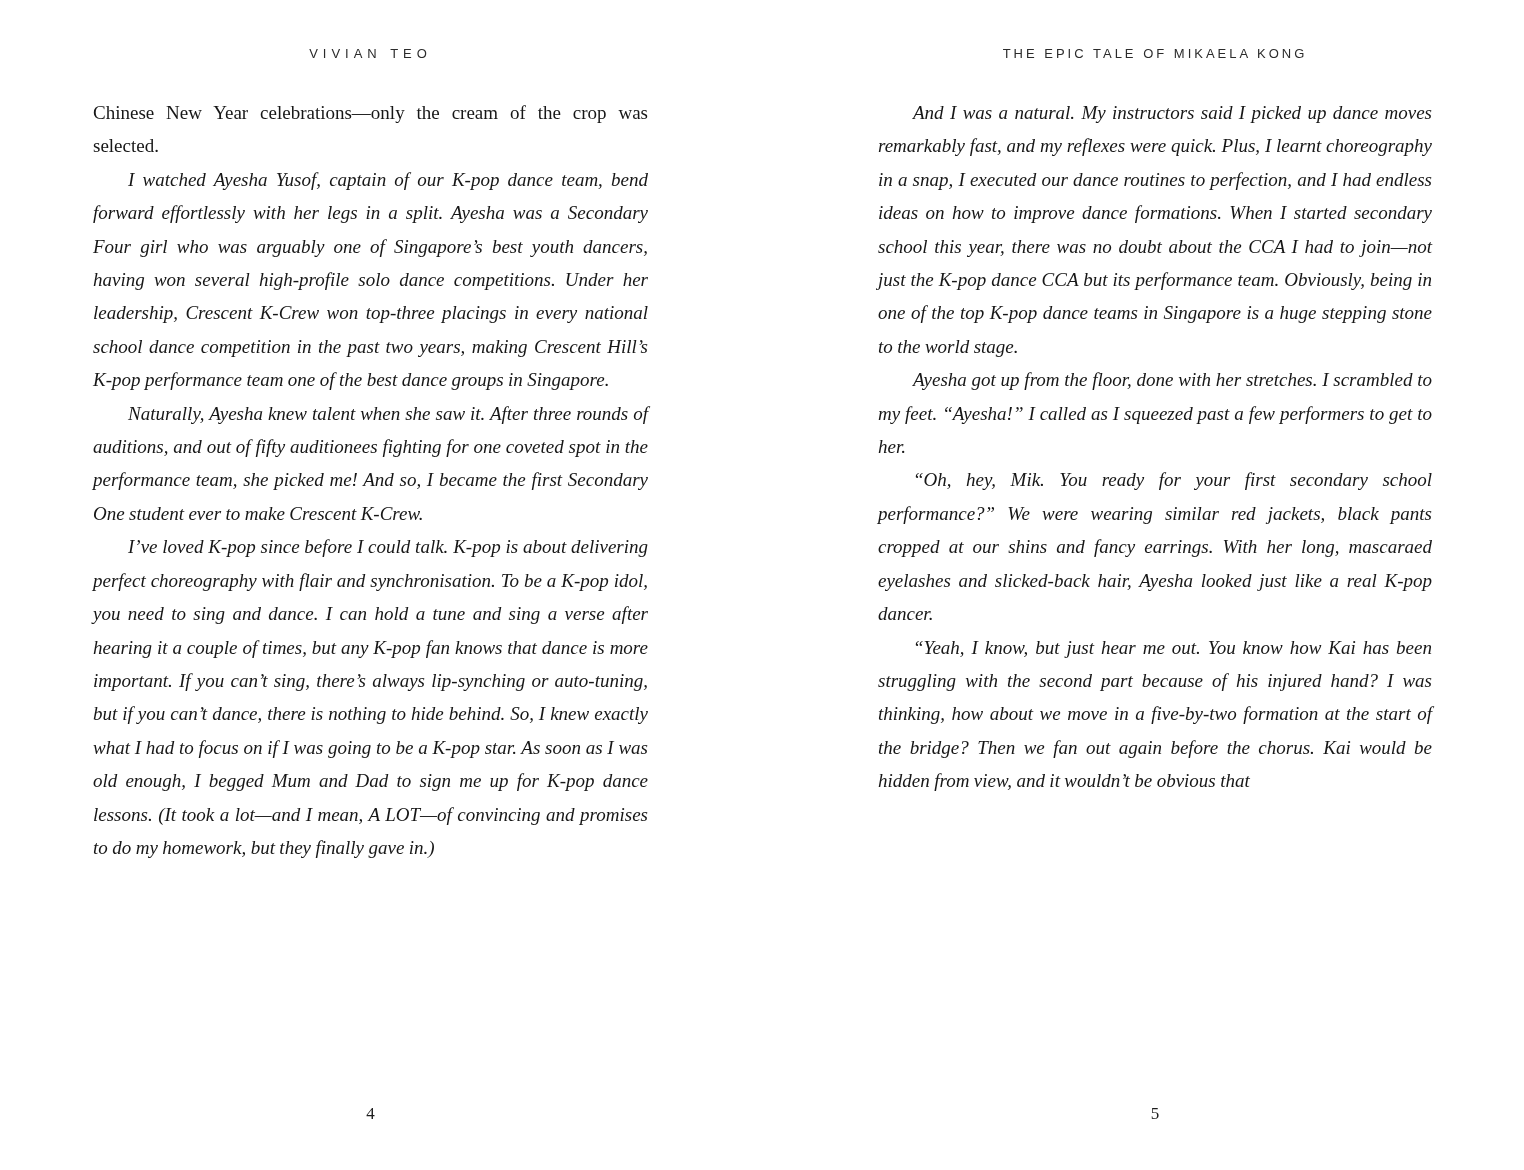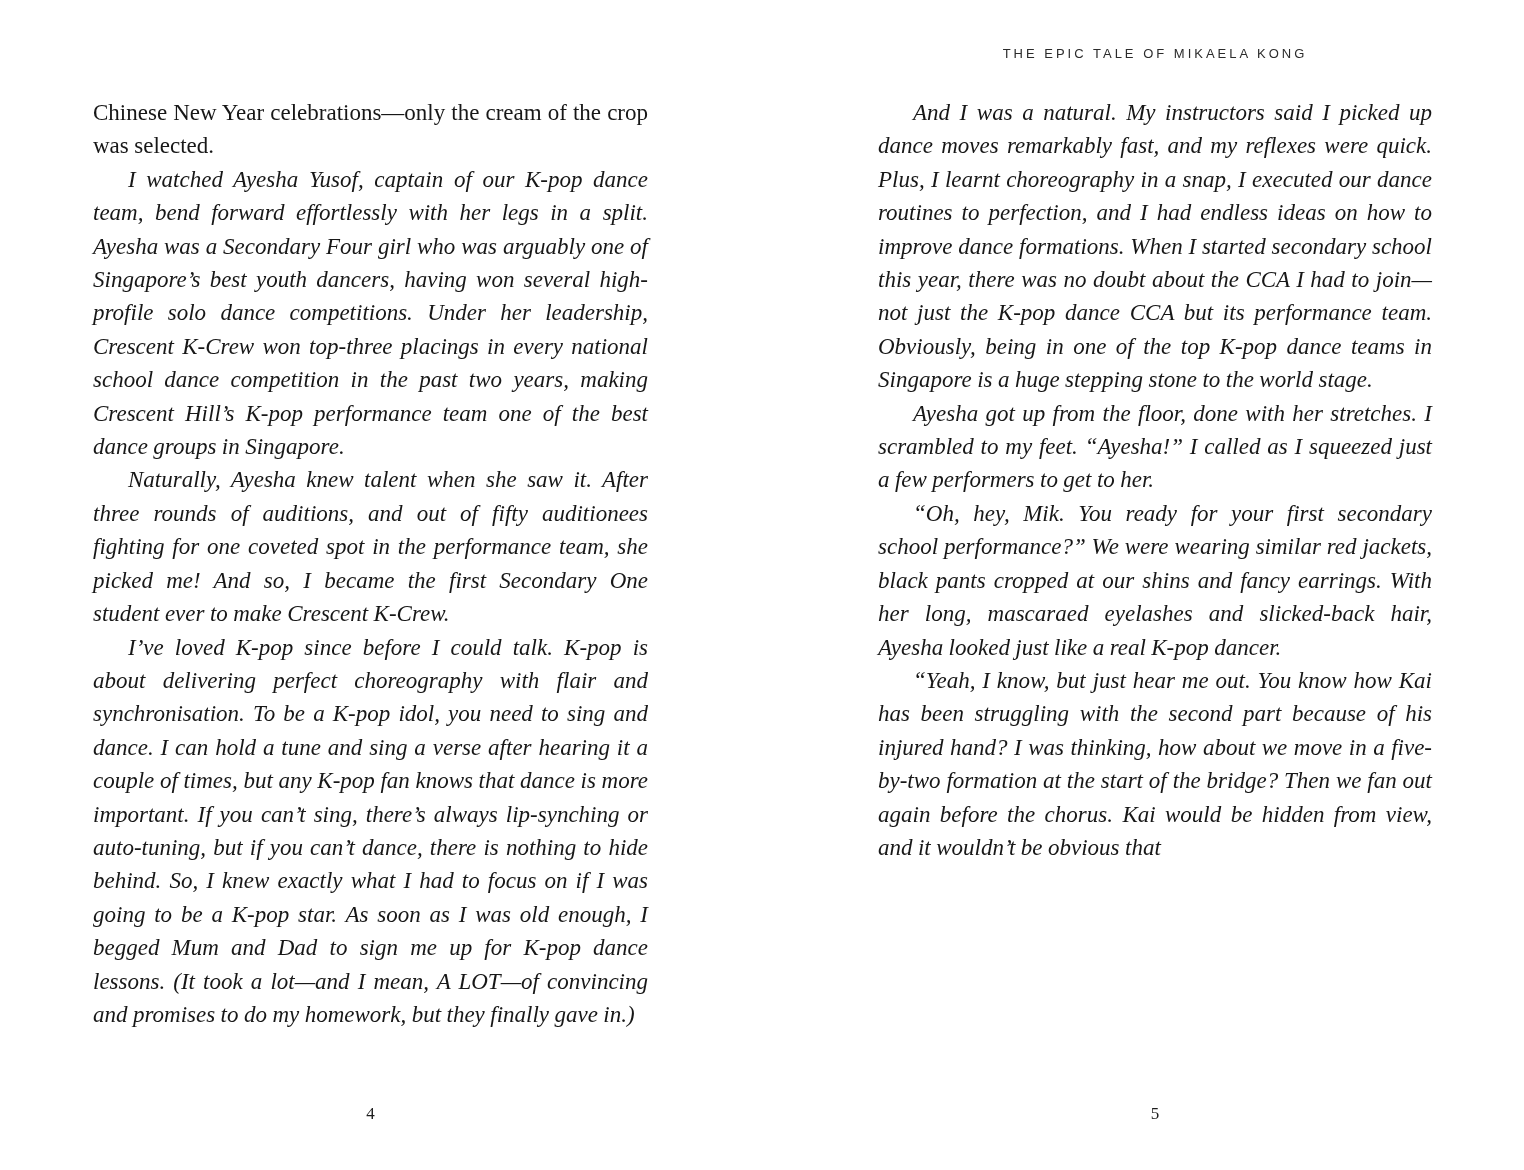--- a/index.html
+++ b/index.html
@@ -31,21 +31,21 @@
     color: #2b2b2b;
     letter-spacing: 5px;
     white-space: nowrap;
   }
   .running-head.tight { letter-spacing: 3px; text-align: center; }
   .page-body {
     position: absolute;
     top: 96px;
     left: 0;
     right: 0;
-    font-size: 23px;
+    font-size: 19px;
     line-height: 33.4px;
     text-align: justify;
     word-spacing: -0.3px;
   }
   .para { margin: 0; }
   .para.indent { text-indent: 35px; font-style: italic; }
   .folio {
     position: absolute;
     top: 1104px;
     left: 0;
@@ -54,33 +54,34 @@
     font-size: 17px;
     color: #1c1c1c;
   }
 </style>
 </head>
 <body>
 
 <div>
 
   <div class="page page-left">
+    <div class="running-head">VIVIAN TEO</div>
     <div class="page-body">
         <p class="para">Chinese New Year celebrations—only the cream of the crop was selected.</p>
         <p class="para indent">I watched Ayesha Yusof, captain of our K-pop dance team, bend forward effortlessly with her legs in a split. Ayesha was a Secondary Four girl who was arguably one of Singapore’s best youth dancers, having won several high-profile solo dance competitions. Under her leadership, Crescent K-Crew won top-three placings in every national school dance competition in the past two years, making Crescent Hill’s K-pop performance team one of the best dance groups in Singapore.</p>
         <p class="para indent">Naturally, Ayesha knew talent when she saw it. After three rounds of auditions, and out of fifty auditionees fighting for one coveted spot in the performance team, she picked me! And so, I became the first Secondary One student ever to make Crescent K-Crew.</p>
         <p class="para indent">I’ve loved K-pop since before I could talk. K-pop is about delivering perfect choreography with flair and synchronisation. To be a K-pop idol, you need to sing and dance. I can hold a tune and sing a verse after hearing it a couple of times, but any K-pop fan knows that dance is more important. If you can’t sing, there’s always lip-synching or auto-tuning, but if you can’t dance, there is nothing to hide behind. So, I knew exactly what I had to focus on if I was going to be a K-pop star. As soon as I was old enough, I begged Mum and Dad to sign me up for K-pop dance lessons. (It took a lot—and I mean, A LOT—of convincing and promises to do my homework, but they finally gave in.)</p>
       </div>
     <div class="folio">4</div>
   </div>
 
   <div class="page page-right">
     <div class="running-head tight">THE EPIC TALE OF MIKAELA KONG</div>
     <div class="page-body">
         <p class="para indent">And I was a natural. My instructors said I picked up dance moves remarkably fast, and my reflexes were quick. Plus, I learnt choreography in a snap, I executed our dance routines to perfection, and I had endless ideas on how to improve dance formations. When I started secondary school this year, there was no doubt about the CCA I had to join—not just the K-pop dance CCA but its performance team. Obviously, being in one of the top K-pop dance teams in Singapore is a huge stepping stone to the world stage.</p>
-        <p class="para indent">Ayesha got up from the floor, done with her stretches. I scrambled to my feet. “Ayesha!” I called as I squeezed just a few performers to get to her.</p>
+        <p class="para indent">Ayesha got up from the floor, done with her stretches. I scrambled to my feet. “Ayesha!” I called as I squeezed past a few performers to get to her.</p>
         <p class="para indent">“Oh, hey, Mik. You ready for your first secondary school performance?” We were wearing similar red jackets, black pants cropped at our shins and fancy earrings. With her long, mascaraed eyelashes and slicked-back hair, Ayesha looked just like a real K-pop dancer.</p>
         <p class="para indent">“Yeah, I know, but just hear me out. You know how Kai has been struggling with the second part because of his injured hand? I was thinking, how about we move in a five-by-two formation at the start of the bridge? Then we fan out again before the chorus. Kai would be hidden from view, and it wouldn’t be obvious that</p>
       </div>
     <div class="folio">5</div>
   </div>
 
 </div>
 
 </body></html>

